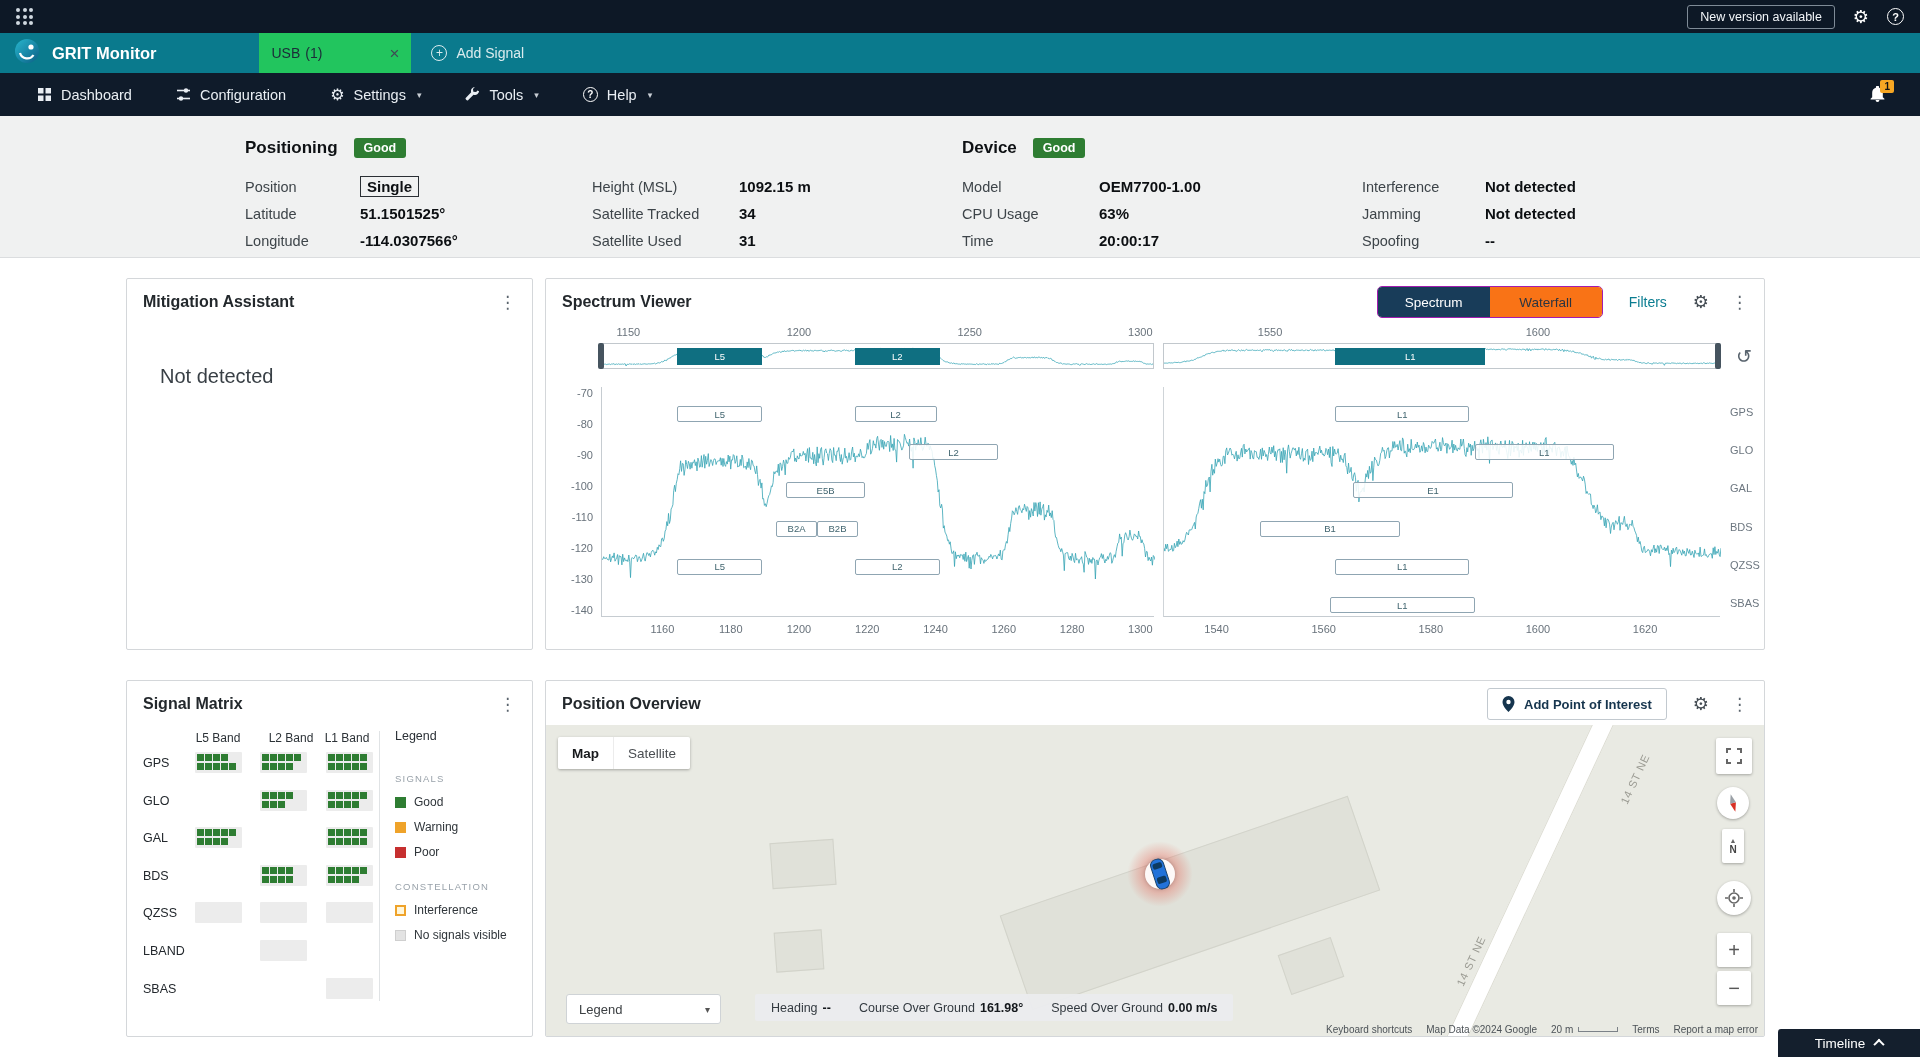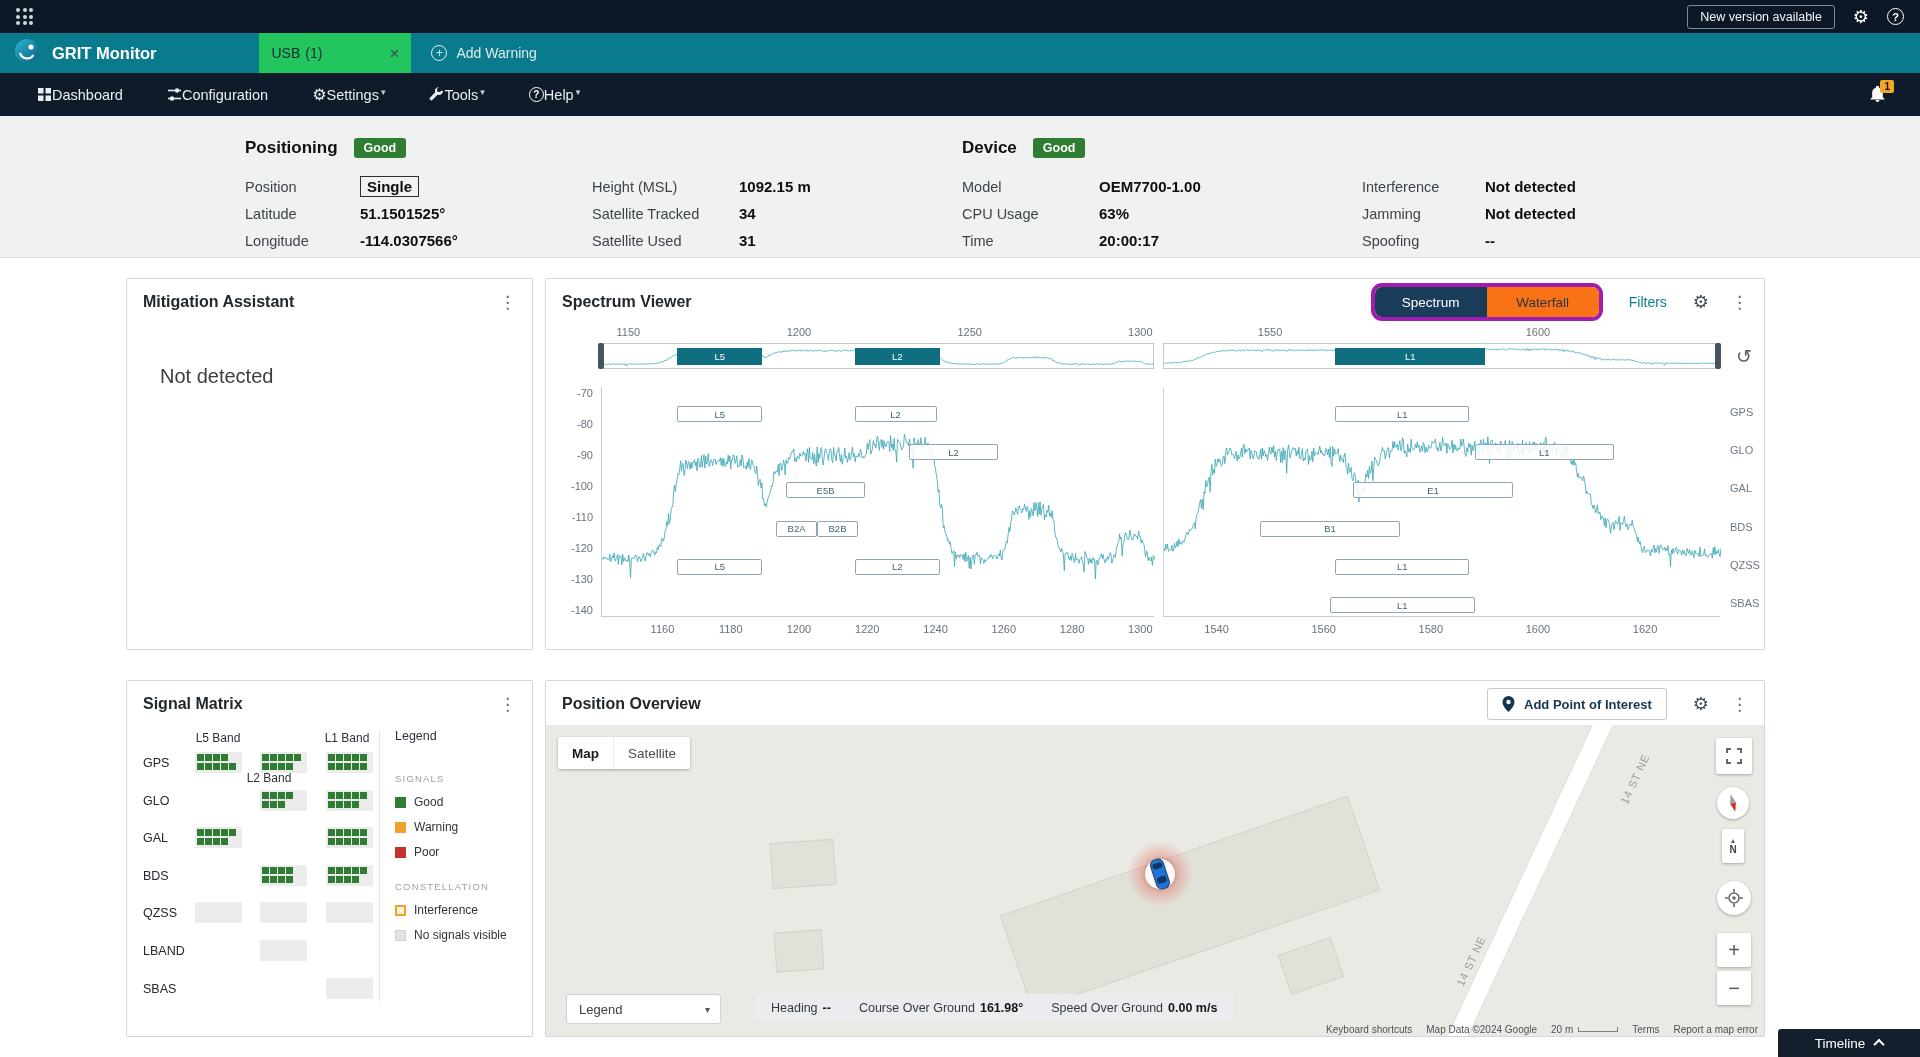--- a/index.html
+++ b/index.html
@@ -22,21 +22,21 @@
 .apptitle{align-self:center;color:#fff;font-size:16.5px;font-weight:bold;margin-left:12px}
 .tab{display:flex;align-items:center;cursor:pointer}
 .tab.active{margin-left:103px;width:152px;background:#22c55e;color:#1c2b38;font-size:14px;padding:0 12px}
 .tabcount{margin-left:5px}
 .tabclose{margin-left:auto;color:#3f4b55;font-size:17px;line-height:1;cursor:pointer}
 .tab.add{padding:0 20px;color:rgba(255,255,255,.85);font-size:14px;gap:9px}
 .plus-circ{width:16px;height:16px;border-radius:50%;border:1.3px solid rgba(255,255,255,.85);display:inline-flex;align-items:center;justify-content:center;font-size:12px;line-height:1}
 
 
 .navbar{position:absolute;top:73px;left:0;right:0;height:43px;background:#0f1b2a;display:flex;align-items:center;padding:0 34px 0 37px;gap:44px;z-index:18}
-.nav-item{display:flex;align-items:flex-start;color:#e9eef3;font-size:14.5px;cursor:pointer;white-space:nowrap}
+.nav-item{display:flex;align-items:center;gap:9px;color:#e9eef3;font-size:14.5px;cursor:pointer;white-space:nowrap}
 .nav-item svg{display:block}
 .nav-gear{font-size:16px;line-height:1}
 .nav-caret{font-size:9px;margin-left:2px;opacity:.85}
 .bell-wrap{margin-left:auto;position:relative;cursor:pointer;color:#fff;display:flex}
 .bell-badge{position:absolute;top:-6px;right:-8px;background:#f6a623;color:#101316;font-size:10px;font-weight:bold;padding:1px 4px;border-radius:2px}
 
 
 .status{position:absolute;top:116px;left:0;right:0;height:142px;background:#f0f1f1;border-bottom:1px solid #dbdddf;z-index:5}
 .st-title{position:absolute;top:22px;display:flex;align-items:center;gap:16px}
 .st-name{font-size:17px;font-weight:bold;color:#0e1114}
@@ -56,21 +56,21 @@
 .card.sigm{left:126px;top:422px;width:407px;height:357px}
 .card.posov{left:545px;top:422px;width:1220px;height:357px}
 .card-head{display:flex;align-items:center;height:46px;padding:0 16px}
 .card-title{font-size:16px;font-weight:bold;color:#23282c}
 .spacer{flex:1}
 .kebab{font-size:17px;color:#5a646d;margin-left:22px;cursor:pointer;line-height:1}
 .gear-ic{font-size:18px;color:#444c53;margin-left:26px;cursor:pointer;line-height:1}
 .mit-status{position:absolute;left:33px;top:86px;font-size:20px;color:#383f45}
 
 
-.segmented{display:flex;border:4px solid #a21caf;border-radius:11px;overflow:hidden}
+.segmented{display:flex;border:1px solid #a21caf;border-radius:5px;overflow:hidden}
 .seg{width:112px;height:30px;background:#f97316;border:none;font-family:inherit;font-size:13.5px;color:#2b3440;cursor:pointer}
 .seg.active{background:#183c59;color:#fff}
 .filters{color:#0b7d91;font-size:14px;margin-left:26px;cursor:pointer;text-decoration:none}
 .spec-ovticks{position:relative;height:16px;margin:0 46px 0 55px}
 .ovtick{position:absolute;transform:translateX(-50%);font-size:11px;color:#68727b;top:1px}
 .spec-ov{position:relative;height:26px;margin:2px 46px 0 55px}
 .ovstrip{position:absolute;top:0;height:26px;border:1px solid #c2c8cd;background:#fff;overflow:hidden}
 .ovband{position:absolute;top:4px;height:17px;background:#0f6f81;color:#fff;font-size:9.5px;display:flex;align-items:center;justify-content:center;cursor:pointer;z-index:2}
 .ovhandle{position:absolute;top:0;width:6px;height:26px;background:#46545f;border-radius:2px;z-index:3;cursor:ew-resize}
 .ovhandle.left{left:-3px}.ovhandle.right{right:-3px}
@@ -185,21 +185,21 @@
         </svg>
     </span>
     <span class="apptitle">GRIT Monitor</span>
     <div class="tab active">
       <span>USB</span>
       <span class="tabcount">(1)</span>
       <span class="tabclose">×</span>
     </div>
     <div class="tab add">
       <span class="plus-circ">+</span>
-      <span>Add Warning</span>
+      <span>Add Signal</span>
     </div>
   </div>
 
   <nav class="navbar">
     <span class="nav-item">
       <svg width="15" height="15" viewBox="0 0 15 15" fill="currentColor">
           <rect x="1" y="1" width="5.5" height="5.5"></rect>
           <rect x="8.5" y="1" width="5.5" height="5.5"></rect>
           <rect x="1" y="8.5" width="5.5" height="5.5"></rect>
           <rect x="8.5" y="8.5" width="5.5" height="5.5"></rect>
@@ -415,21 +415,21 @@
 
     <section class="card sigm">
       <div class="card-head">
         <h2 class="card-title">Signal Matrix</h2>
         <span class="spacer"></span>
         <span class="kebab">⋮</span>
       </div>
       <div class="sm-body">
         <div style="position: relative;">
             <div class="sm-colhead" style="left: 75px;">L5 Band</div>
-            <div class="sm-colhead" style="left: 126px; margin-top: 40px;">L2 Band</div>
+            <div class="sm-colhead" style="left: 148px;">L2 Band</div>
             <div class="sm-colhead" style="left: 204px;">L1 Band</div>
             <div class="sm-rowlab" style="top: 25px;">GPS</div>
             <div class="sm-cell" style="left: 52px; top: 21px;">
               <div class="sm-sqrow">
                 <span class="sm-sq"></span>
                 <span class="sm-sq"></span>
                 <span class="sm-sq"></span>
                 <span class="sm-sq"></span>
               </div>
               <div class="sm-sqrow">

